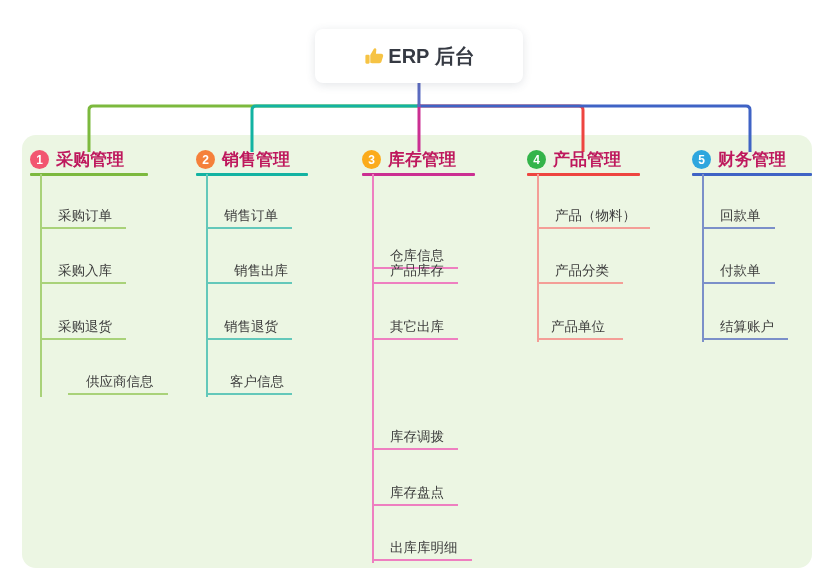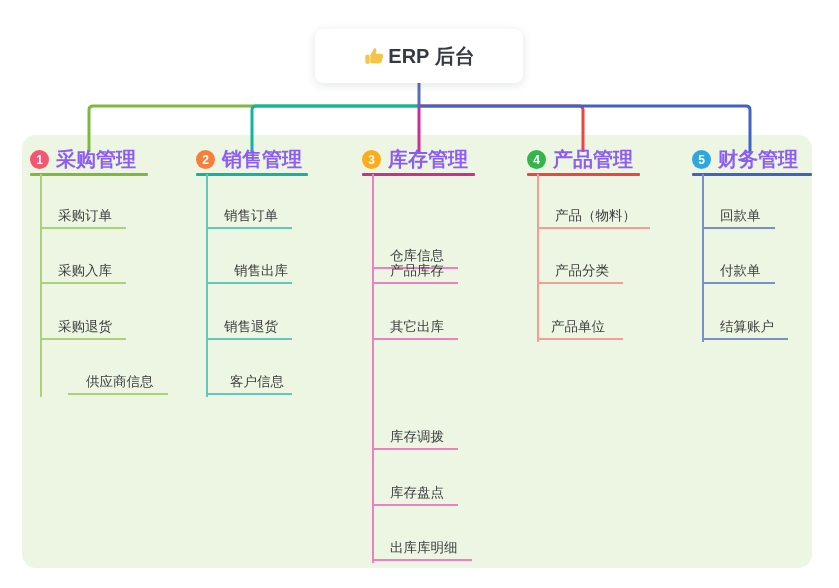--- a/index.html
+++ b/index.html
@@ -7,21 +7,21 @@
   #stage{position:relative;width:839px;height:588px;background:#ffffff;overflow:hidden;}
   #panel{position:absolute;left:22px;top:135px;width:790px;height:433px;border-radius:14px;}
   #connectors{position:absolute;left:0;top:0;width:839px;height:588px;pointer-events:none;}
   #root-node{position:absolute;left:315px;top:29px;width:208px;height:54px;background:#ffffff;
     border-radius:8px;box-shadow:0 2px 10px rgba(60,70,90,.14);display:flex;align-items:center;
     justify-content:center;gap:2px;font-size:20px;font-weight:600;color:#363a43;cursor:pointer;}
   .branch{position:absolute;top:148px;}
   .branch-title{display:flex;align-items:center;gap:7px;height:23px;cursor:pointer;}
   .badge{width:19px;height:19px;border-radius:50%;color:#fff;font-size:12px;font-weight:700;
     display:flex;align-items:center;justify-content:center;flex:0 0 19px;}
-  .branch-label{font-size:20px;font-weight:600;color:#8b5cf6;white-space:nowrap;}
+  .branch-label{font-size:17px;font-weight:600;color:#be185d;white-space:nowrap;}
   .title-underline{height:3px;margin-top:2px;border-radius:1px;}
   .child-vline{position:absolute;width:2px;left:10px;top:26px;}
   .child{position:absolute;height:28px;line-height:30px;font-size:13.5px;color:#3c3c3c;
     border-bottom:2px solid;padding-left:18px;box-sizing:border-box;white-space:nowrap;cursor:pointer;}
 </style>
 </head>
 <body>
 
 <div id="stage">
   <div id="panel" style="background: rgb(236, 246, 227);"></div>

